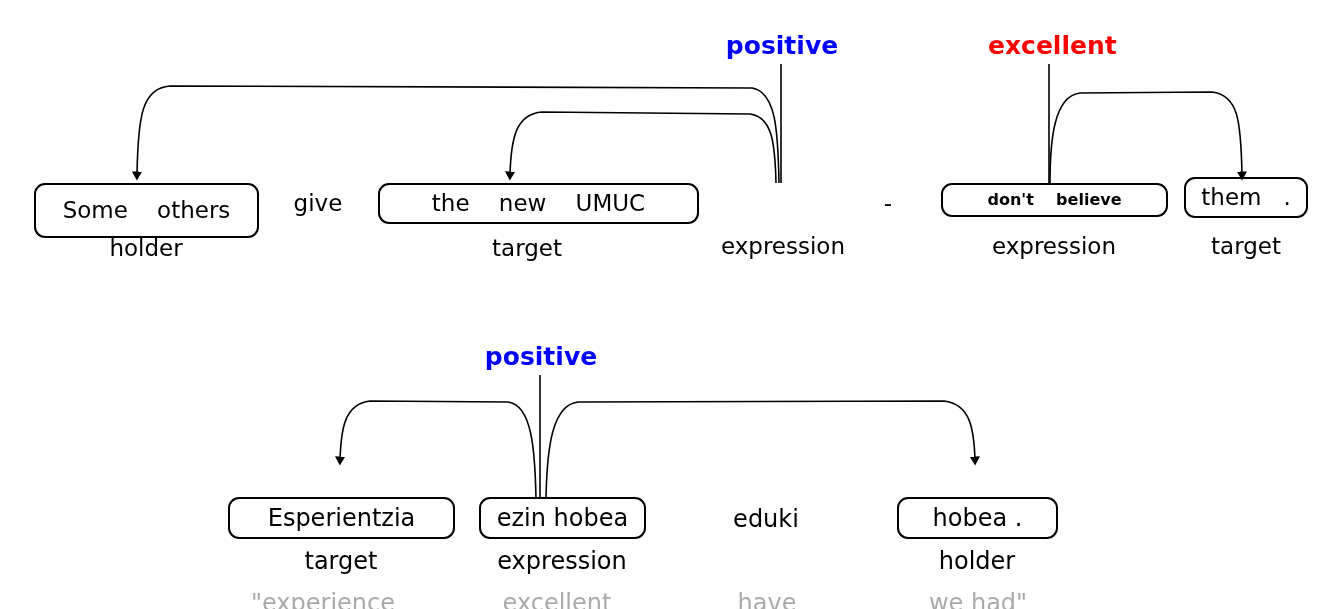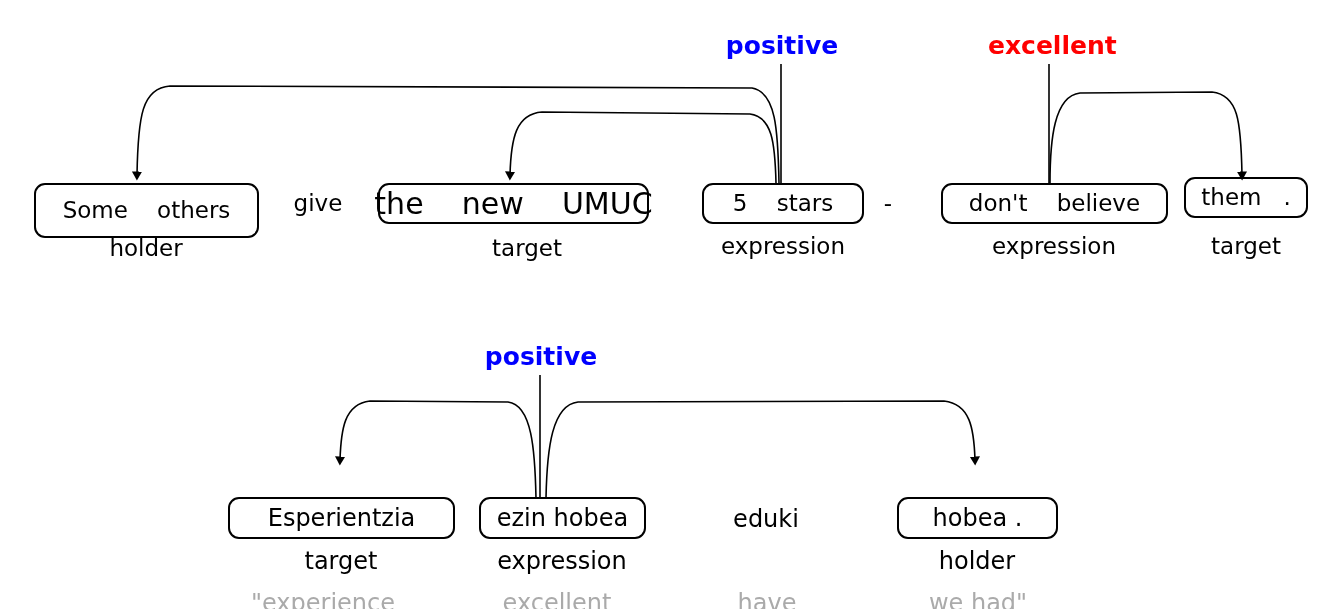--- a/index.html
+++ b/index.html
@@ -118,27 +118,26 @@
   <div class="polarity positive" style="left:723px; top:13px; width:118px; font-size:25px;">positive</div>
 
   <div class="polarity negative" style="left:988px; top:13px; width:124px; font-size:25px;">excellent</div>
 
   <div class="polarity positive" style="left:482px; top:324px; width:118px; font-size:25px;">positive</div>
 
   <div class="node" style="left:34px; top:163px; width:225px; height:55px; font-size:23px;">Some    others</div>
 
   <div class="plainword" style="left:282px; top:172px; width:72px; font-size:23px;">give</div>
 
-  <div class="node" style="left:378px; top:163px; width:271px; height:41px; font-size:30px;">the    new    UMUC</div>
+  <div class="node" style="left:378px; top:163px; width:321px; height:41px; font-size:23px;">the    new    UMUC</div>
 
-  <div class="node" style="left:702px; top:163px; width:162px; height:41px; font-size:23px;">5    stars</div>
 
   <div class="plainword" style="left:869px; top:172px; width:38px; font-size:23px;">-</div>
 
-  <div class="node" style="left:941px; top:163px; width:227px; height:41px; font-size:23px;">don't    believe</div>
+  <div class="node" style="left:941px; top:163px; width:227px; height:34px; font-size:16px;font-weight:bold;">don't    believe</div>
 
   <div class="node" style="left:1184px; top:157px; width:124px; height:41px; font-size:23px;">them   .</div>
 
   <div class="rolelabel" style="left:86px; top:217px; width:120px; font-size:23px;">holder</div>
 
   <div class="rolelabel" style="left:467px; top:217px; width:120px; font-size:23px;">target</div>
 
   <div class="rolelabel" style="left:702px; top:215px; width:162px; font-size:23px;">expression</div>
 
   <div class="rolelabel" style="left:973px; top:215px; width:162px; font-size:23px;">expression</div>

